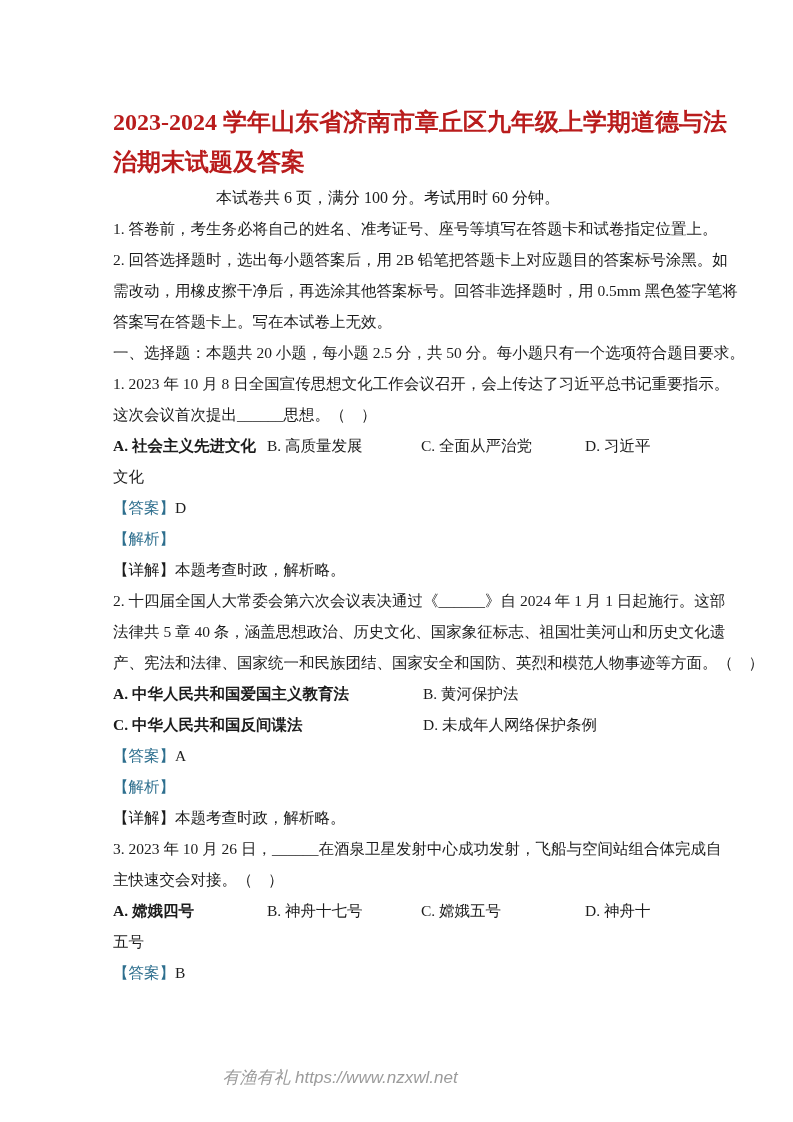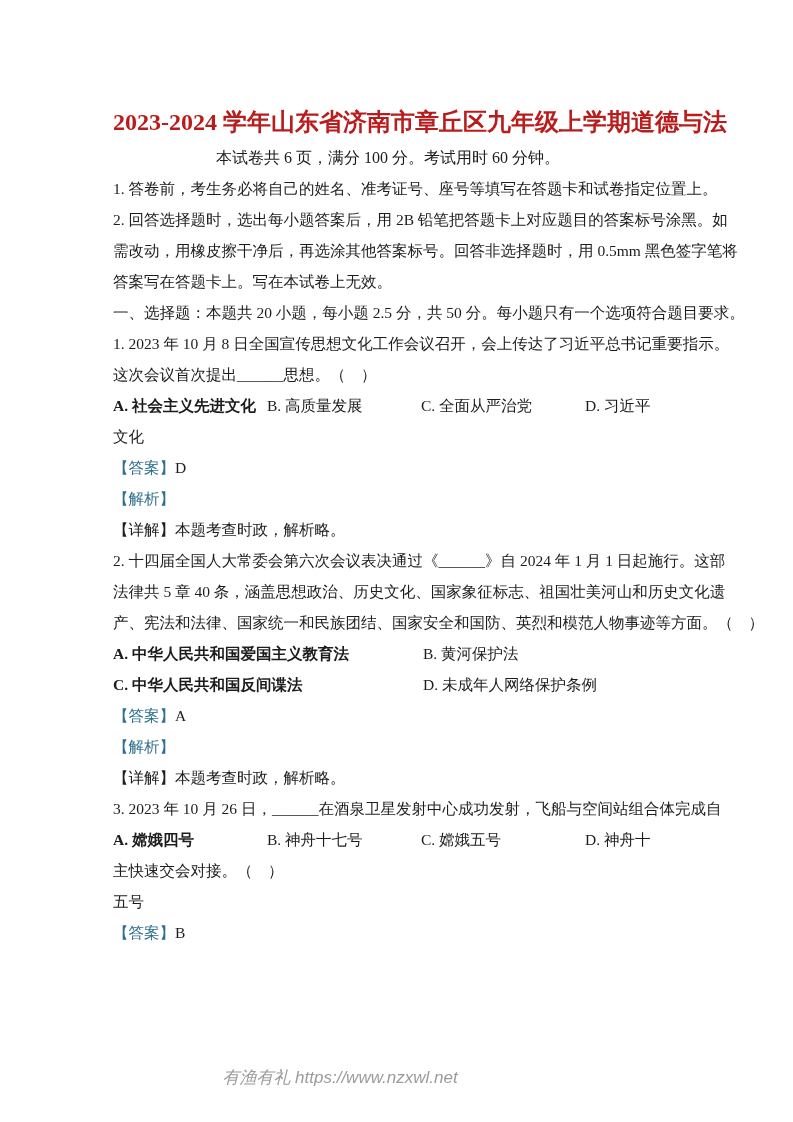--- a/index.html
+++ b/index.html
@@ -59,20 +59,21 @@
     font-style: italic;
   }
 </style>
 </head>
 <body>
 
 <div class="page">
   <div class="content">
 
     <div class="title-line">2023-2024 学年山东省济南市章丘区九年级上学期道德与法</div>
+    <div class="title-line">治期末试题及答案</div>
 
     <div class="subtitle">本试卷共 6 页，满分 100 分。考试用时 60 分钟。</div>
 
     <div class="line">1. 答卷前，考生务必将自己的姓名、准考证号、座号等填写在答题卡和试卷指定位置上。</div>
     <div class="line">2. 回答选择题时，选出每小题答案后，用 2B 铅笔把答题卡上对应题目的答案标号涂黑。如</div>
     <div class="line">需改动，用橡皮擦干净后，再选涂其他答案标号。回答非选择题时，用 0.5mm 黑色签字笔将</div>
     <div class="line">答案写在答题卡上。写在本试卷上无效。</div>
 
     <div class="line">一、选择题：本题共 20 小题，每小题 2.5 分，共 50 分。每小题只有一个选项符合题目要求。</div>
 
@@ -106,27 +107,27 @@
     </div>
     <div class="line">
       <span class="tag">【答案】</span><span>A</span>
     </div>
     <div class="line">
       <span class="tag">【解析】</span>
     </div>
     <div class="line">【详解】本题考查时政，解析略。</div>
 
     <div class="line">3. 2023 年 10 月 26 日，______在酒泉卫星发射中心成功发射，飞船与空间站组合体完成自</div>
+    <div class="line">主快速交会对接。（　）</div>
     <div class="line opts">
       <span class="opt o0">A. 嫦娥四号</span>
       <span class="opt o1">B. 神舟十七号</span>
       <span class="opt o2">C. 嫦娥五号</span>
       <span class="opt o3">D. 神舟十</span>
     </div>
-    <div class="line">主快速交会对接。（　）</div>
     <div class="line">五号</div>
     <div class="line">
       <span class="tag">【答案】</span><span>B</span>
     </div>
 
   </div>
 
   <div class="footer">有渔有礼 https://www.nzxwl.net</div>
 </div>
 

